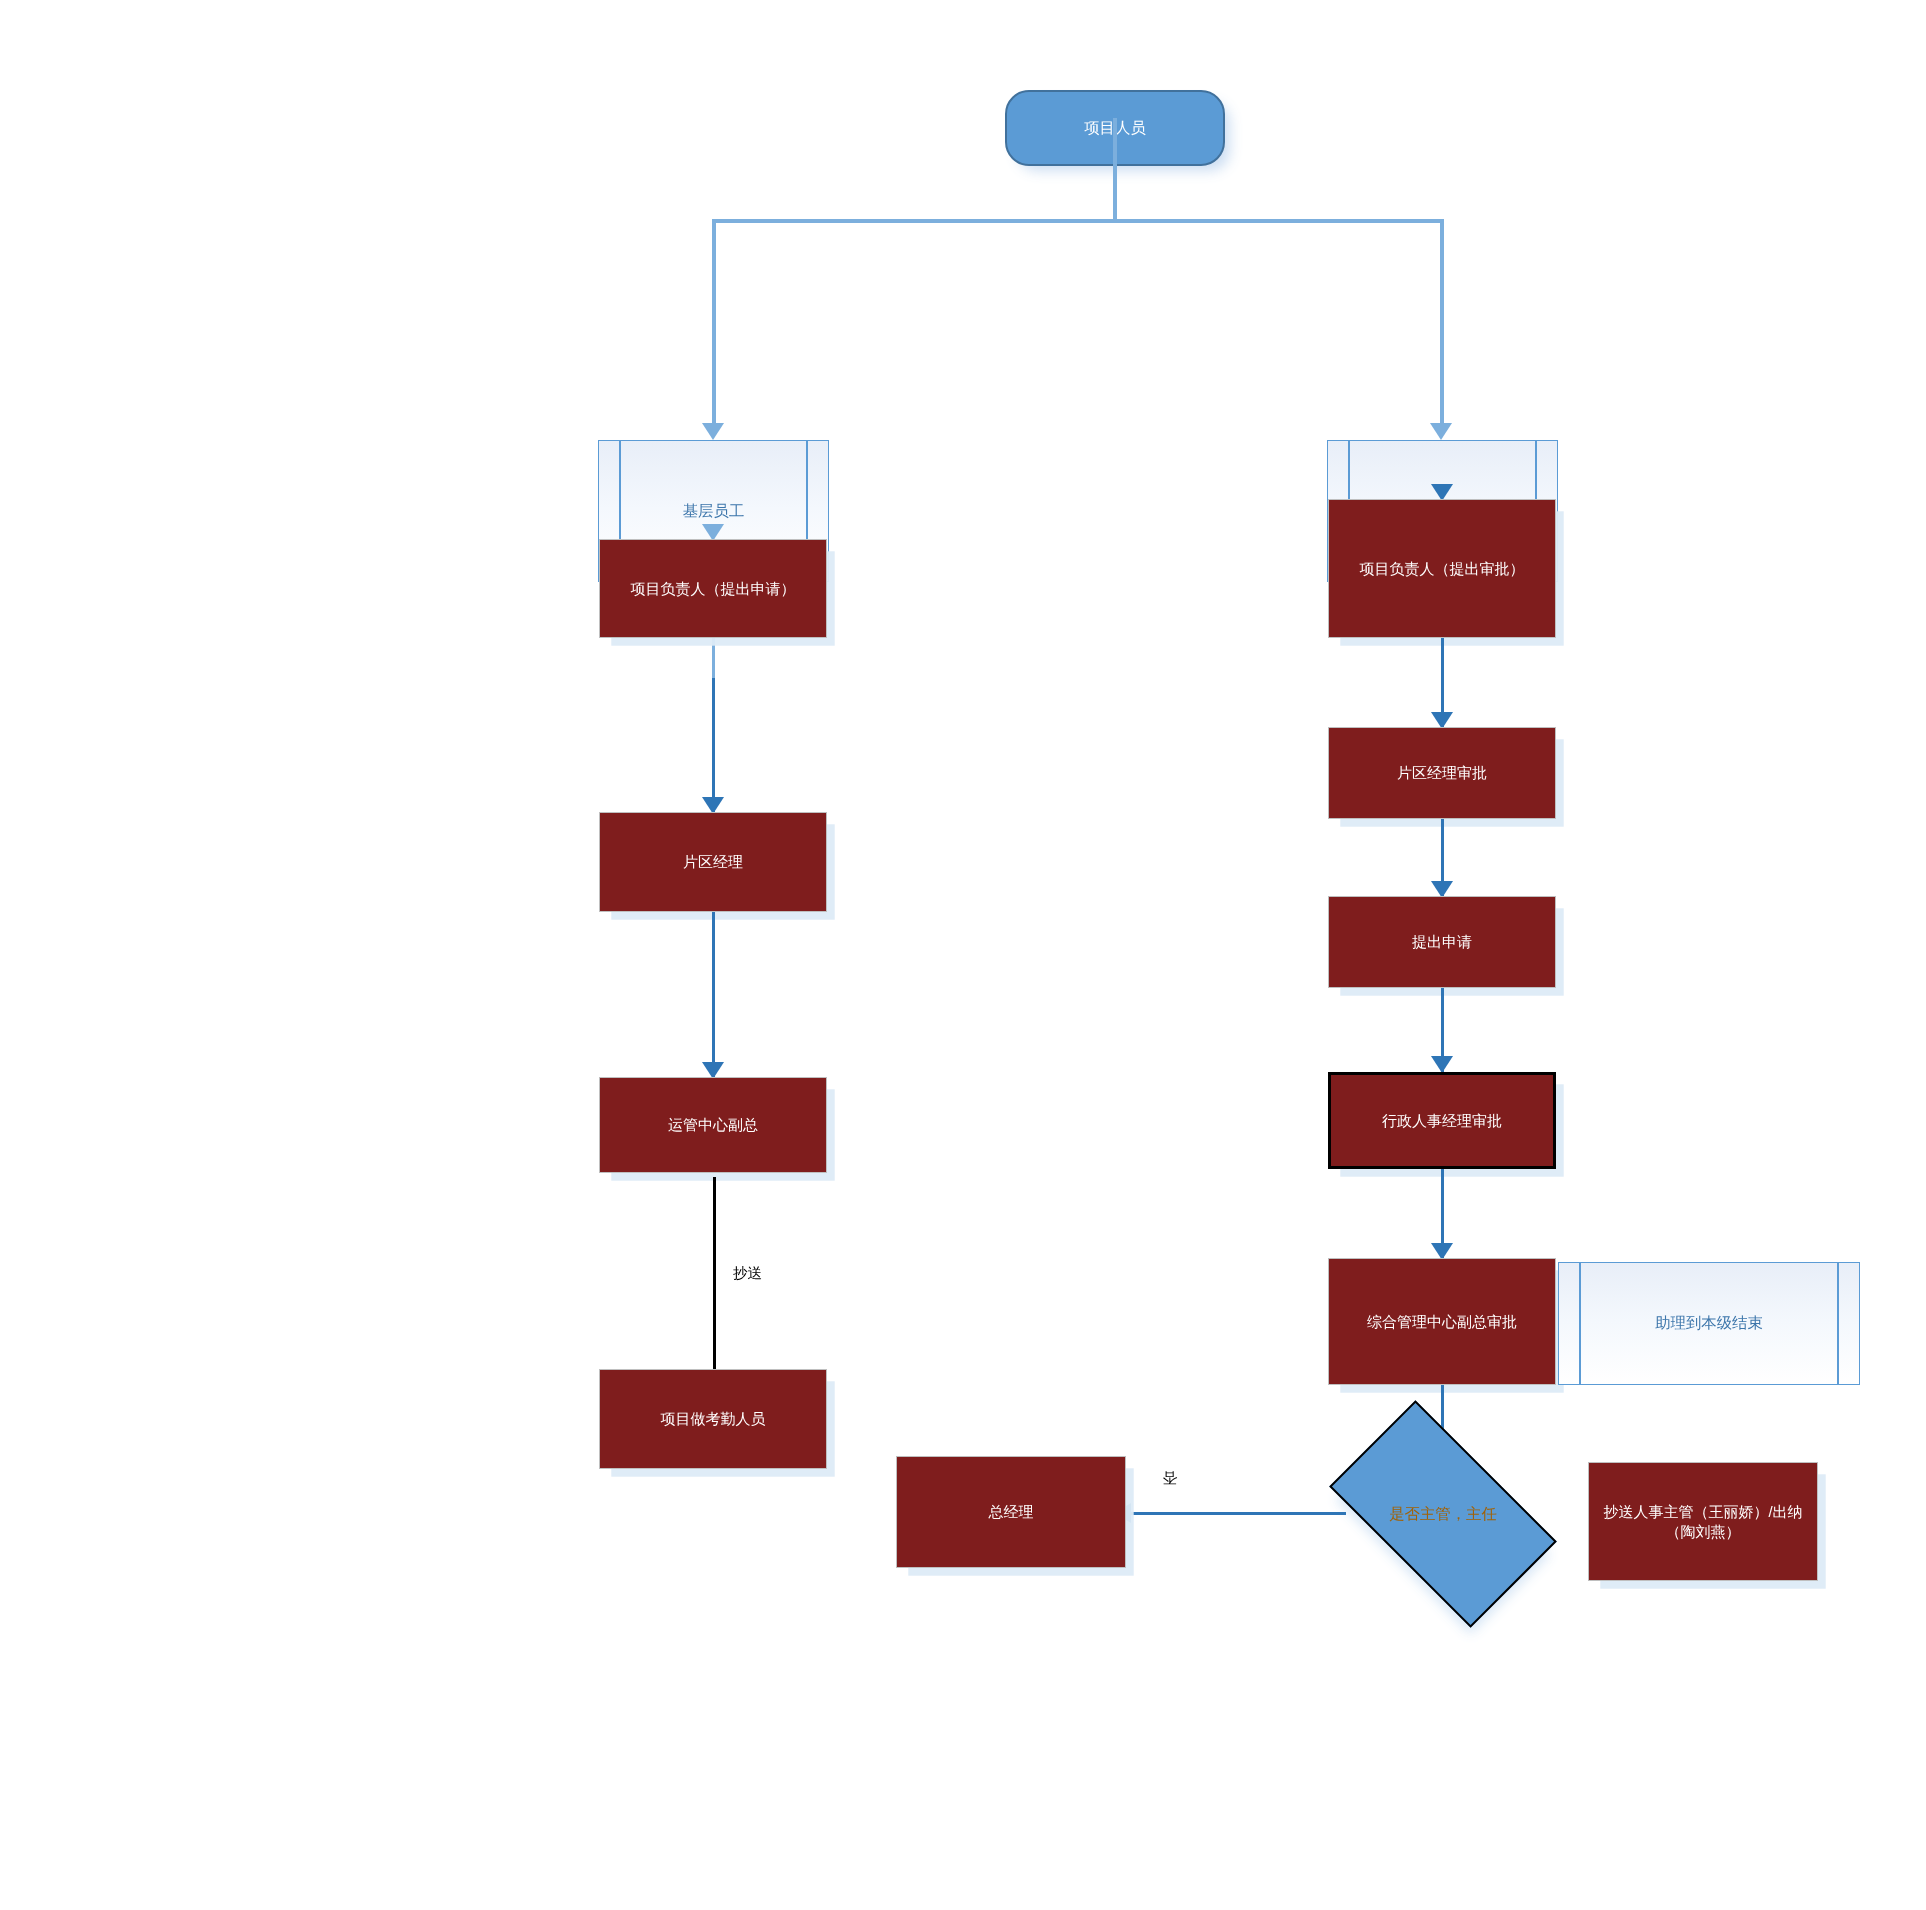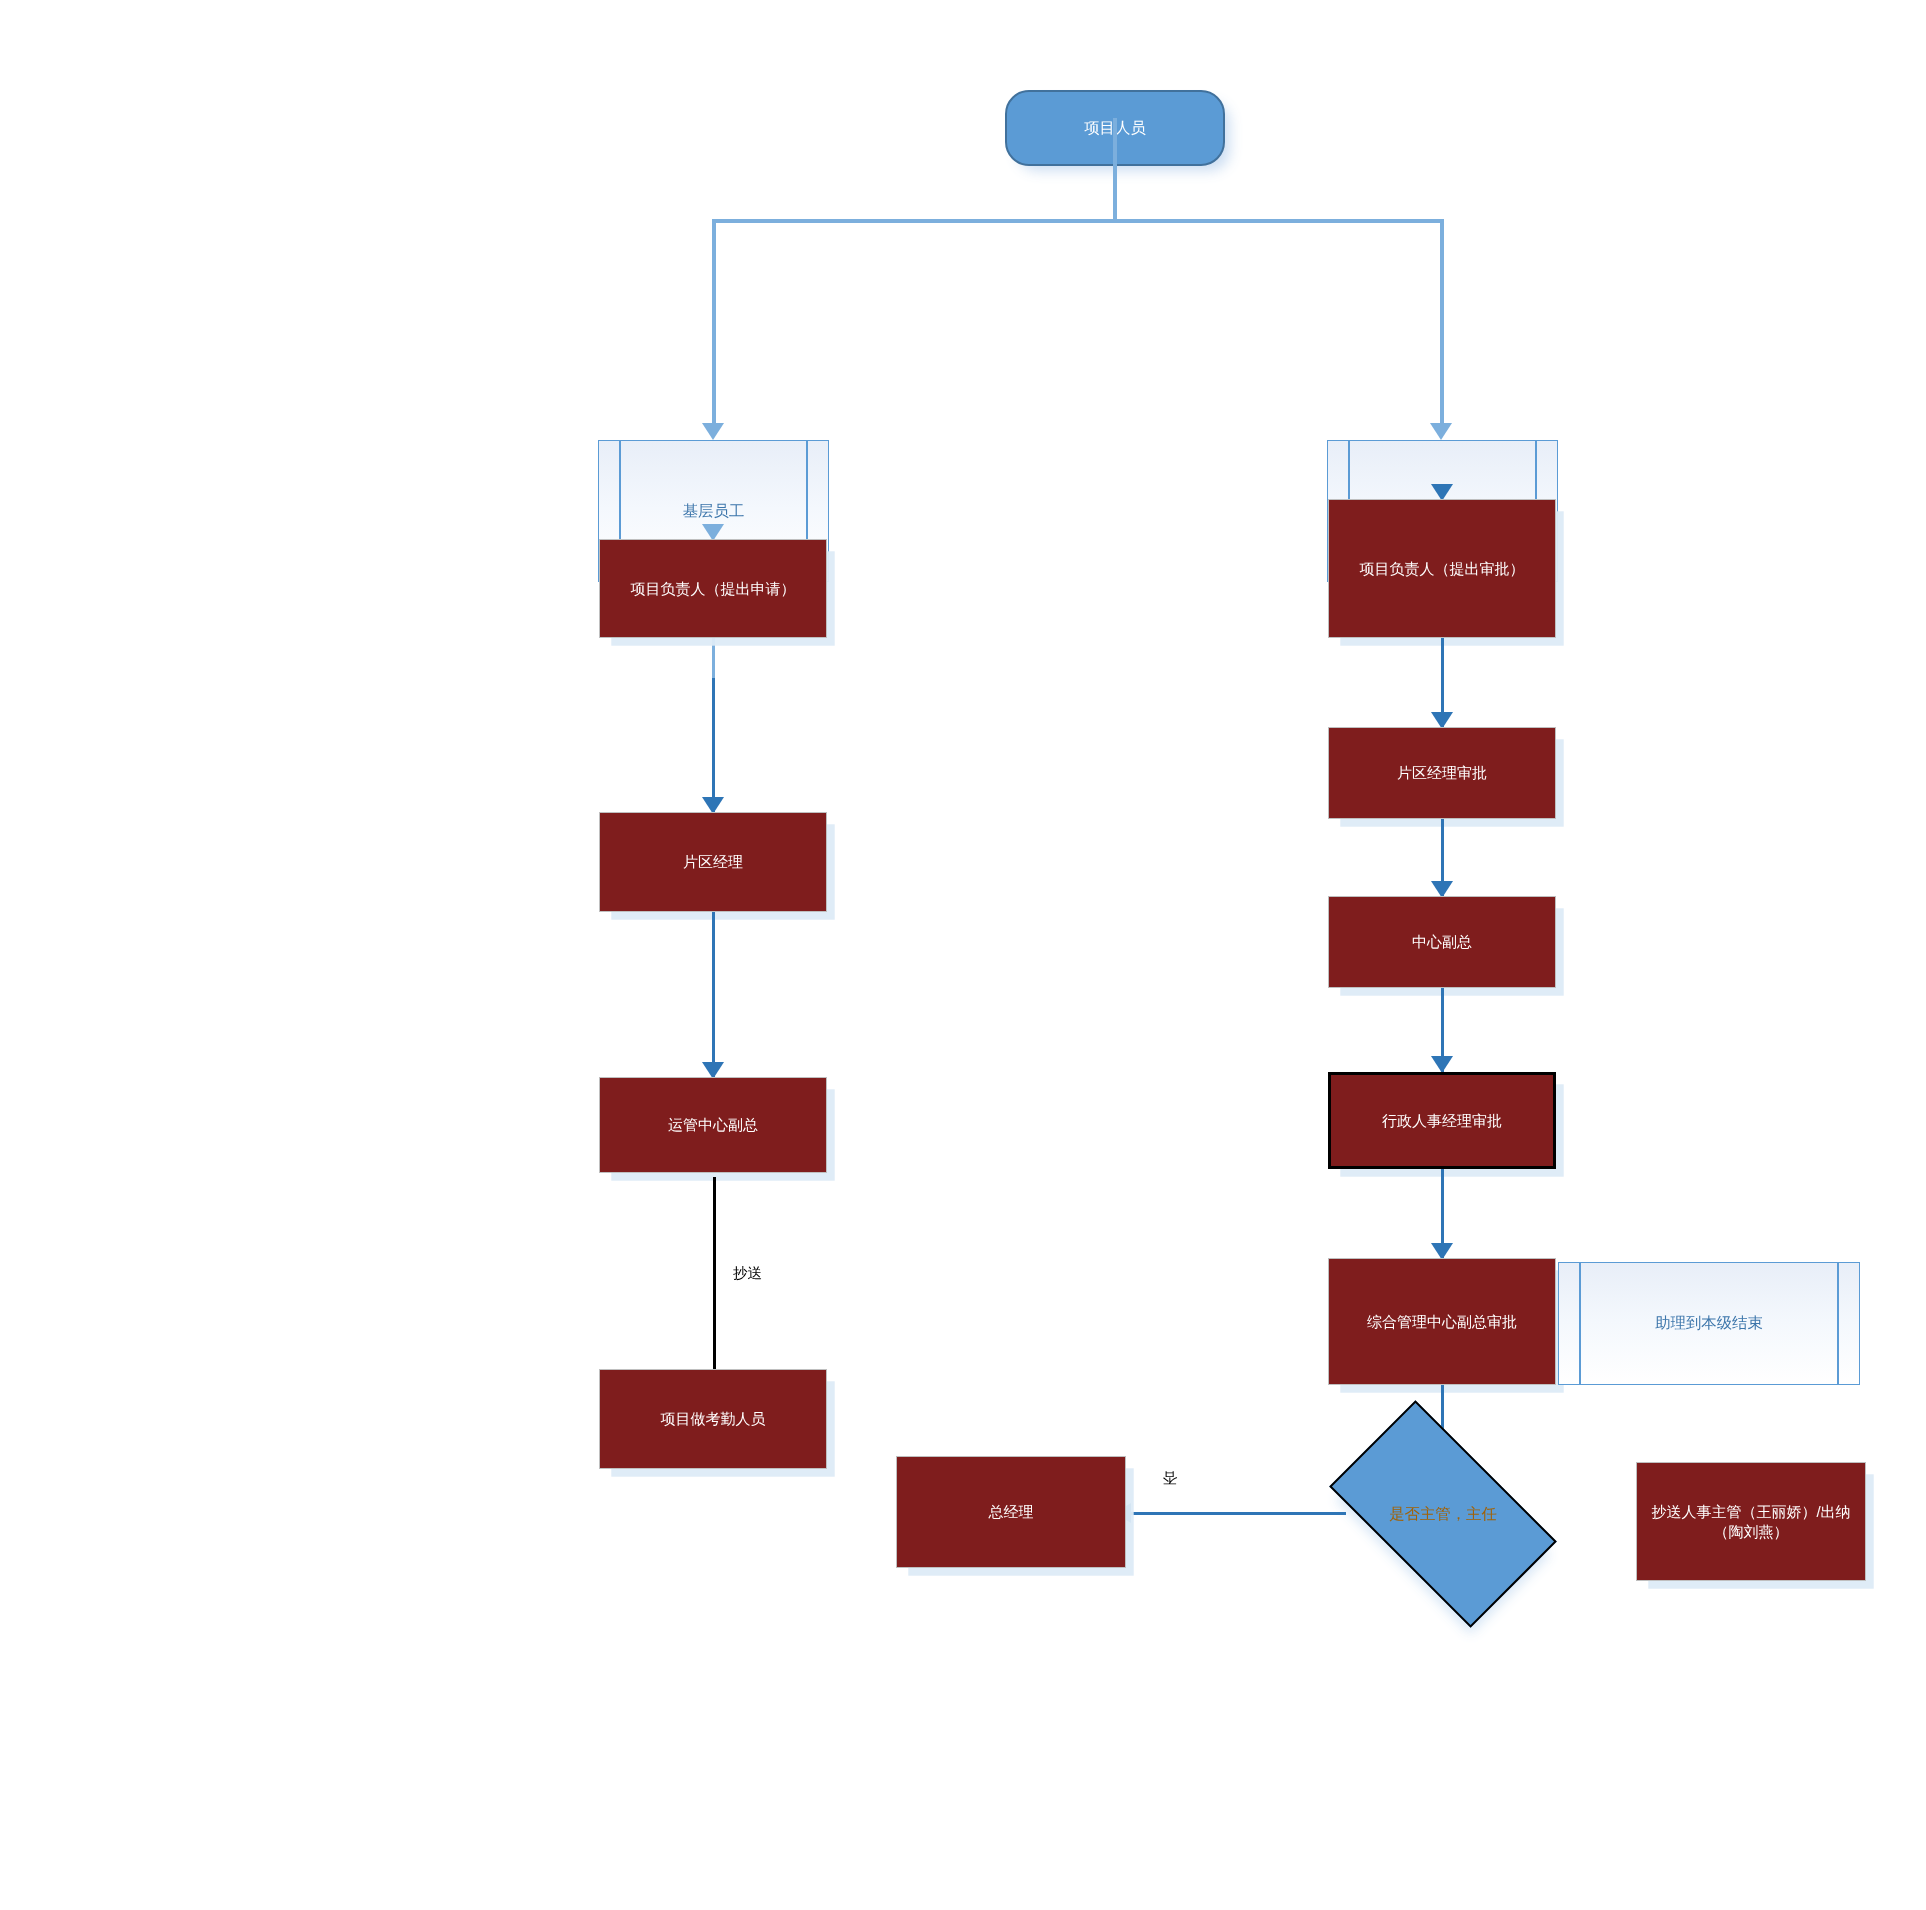--- a/index.html
+++ b/index.html
@@ -177,21 +177,21 @@
   <div class="arrow down" style="left:1431px;top:712px;"></div>
 
   <div class="node proc" style="left:1328px;top:727px;width:228px;height:92px;">
     <span class="txt">片区经理审批</span>
   </div>
 
   <div class="conn" style="left:1441px;top:819px;width:3.1px;height:78px;"></div>
   <div class="arrow down" style="left:1431px;top:881px;"></div>
 
   <div class="node proc" style="left:1328px;top:896px;width:228px;height:92px;">
-    <span class="txt">中心副总</span>
+    <span class="txt">提出申请</span>
   </div>
 
   <div class="conn" style="left:1441px;top:988px;width:3.1px;height:86px;"></div>
   <div class="arrow down" style="left:1431px;top:1056px;"></div>
 
   <div class="node proc blk" style="left:1328px;top:1072px;width:228px;height:97px;">
     <span class="txt">行政人事经理审批</span>
   </div>
 
   <div class="conn" style="left:1441px;top:1169px;width:3.1px;height:89px;"></div>
@@ -216,18 +216,18 @@
   <div class="node predef" style="left:1558px;top:1262px;width:302px;height:123px;">
     <span class="bar l"></span>
     <span class="bar r"></span>
     <span class="txt">助理到本级结束</span>
   </div>
 
   <div class="node proc" style="left:896px;top:1456px;width:230px;height:112px;">
     <span class="txt">总经理</span>
   </div>
 
-  <div class="node proc" style="left:1588px;top:1462px;width:230px;height:119px;margin-left:48px;">
+  <div class="node proc" style="left:1588px;top:1462px;width:230px;height:119px;">
     <span class="txt">抄送人事主管（王丽娇）/出纳（陶刘燕）</span>
   </div>
 
 </div>
 
 
 </body></html>

